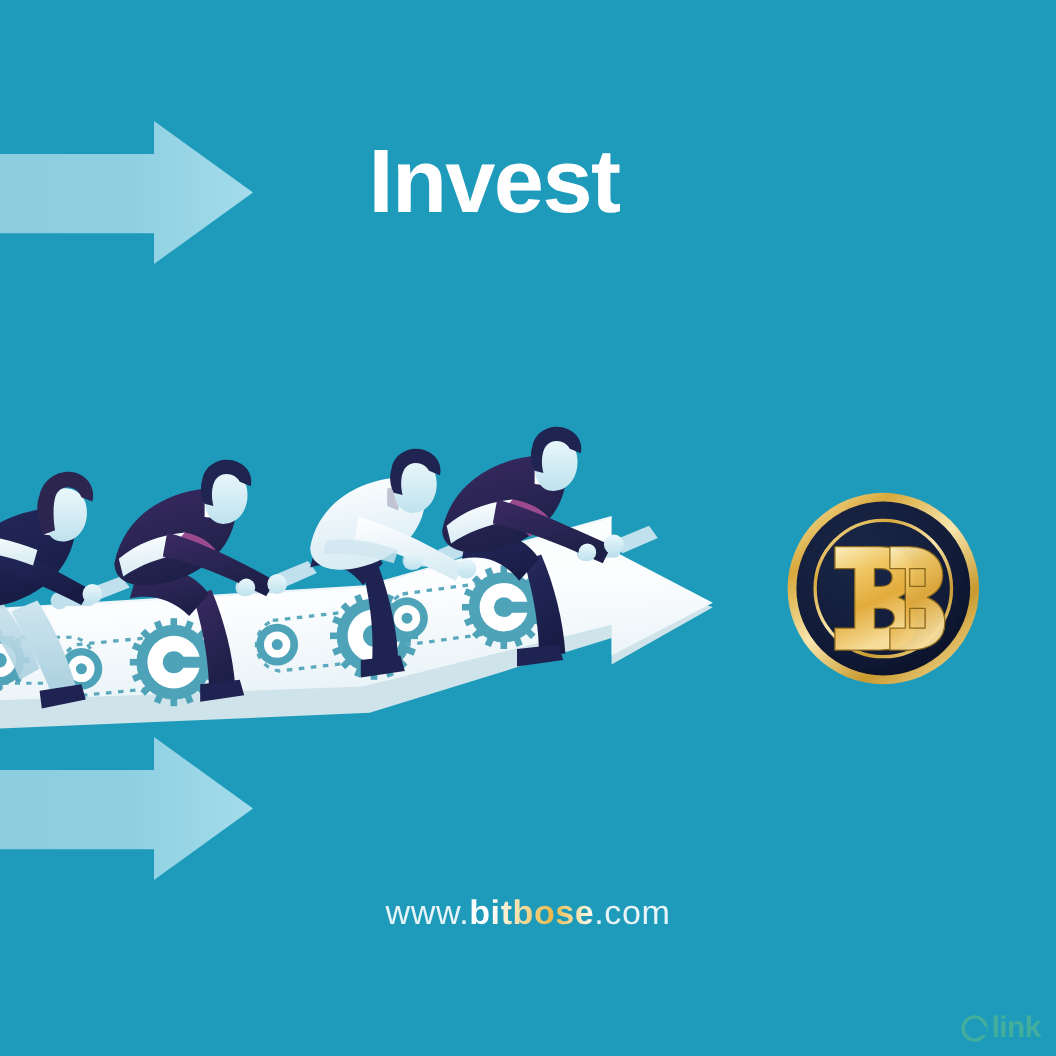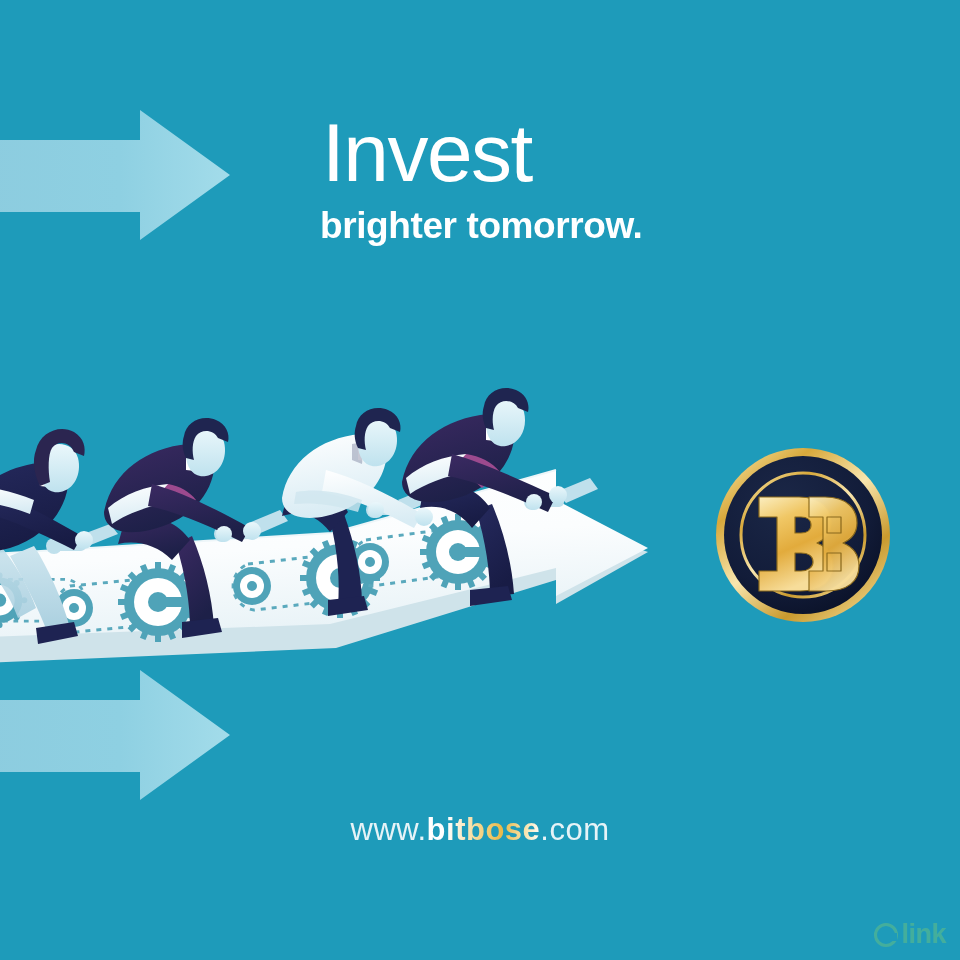--- a/index.html
+++ b/index.html
@@ -26,25 +26,25 @@
 
   
   .copy-block {
     position: absolute;
     left: 320px;
     top: 112px;
     width: 520px;
     z-index: 5;
   }
   .headline {
-    margin: 2px;
+    margin: 15px;
     color: #ffffff;
     font-size: 82px;
     line-height: 0.96;
-    font-weight: 400;
+    font-weight: 700;
     letter-spacing: -1.5px;
   }
   .subhead {
     margin: 8px 0 0 0;
     color: #ffffff;
     font-size: 37px;
     line-height: 1.36;
     font-weight: 700;
     letter-spacing: -0.4px;
   }
@@ -419,21 +419,20 @@
       <path d="M 484 406 C 486 392 502 384 516 390 C 526 394 530 404 528 412 L 518 408 C 514 400 502 398 496 406 C 492 412 492 422 494 430 L 486 428 C 482 420 482 412 484 406 Z" fill="#1f2550"></path>
 
       <circle cx="558" cy="495" r="9" fill="url(#skinGrad)"></circle>
       <circle cx="534" cy="502" r="8" fill="url(#skinGrad)"></circle>
     </g>
   </svg>
 
   <div class="copy-block">
     <h1 class="headline">Invest</h1>
     <div class="subhead">
-      <span class="sub-line">brighter tomorrow.</span>
     </div>
   </div>
 
   <svg id="logo-layer" viewBox="0 0 960 960" width="960" height="960">
     <defs>
       <linearGradient id="ringGold" x1="0.1" y1="0" x2="0.9" y2="1">
         <stop offset="0" stop-color="#f7e2a0"></stop>
         <stop offset="0.22" stop-color="#d8a93c"></stop>
         <stop offset="0.48" stop-color="#f9e6ae"></stop>
         <stop offset="0.74" stop-color="#c99a2e"></stop>

